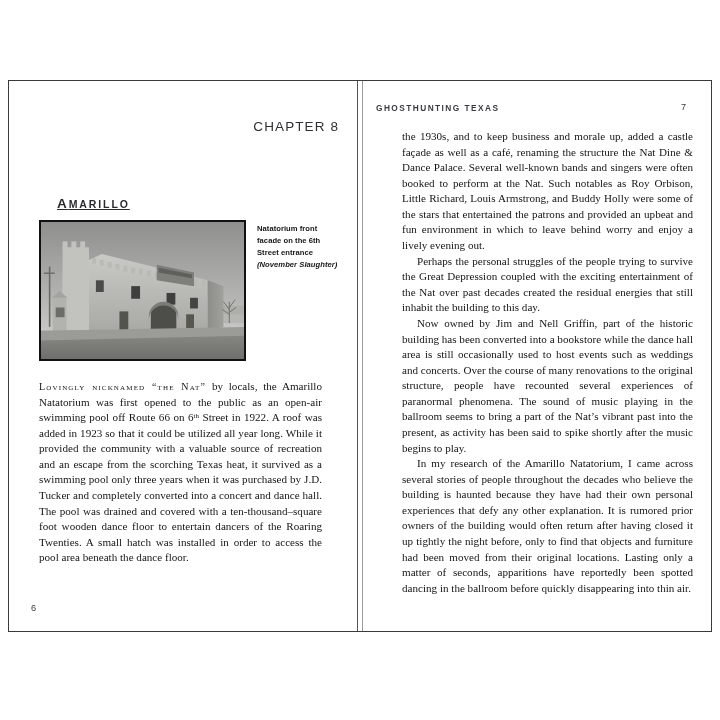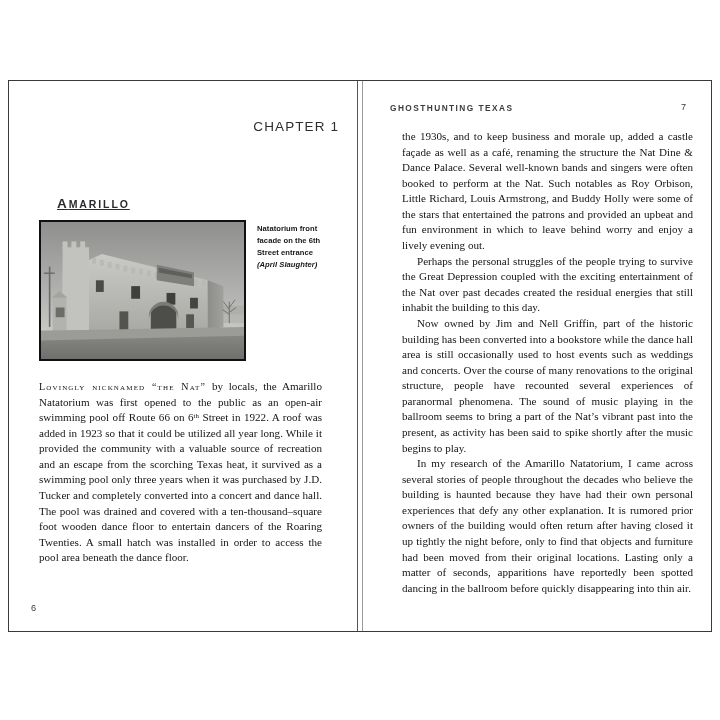--- a/index.html
+++ b/index.html
@@ -152,21 +152,21 @@
   }
   sup {
     font-size: 0.62em;
     vertical-align: 0.42em;
     line-height: 0;
   }
 
   
   .running-head {
     position: absolute;
-    left: 27px;
+    left: 13px;
     top: 22px;
     font-family: "Liberation Sans", "DejaVu Sans", sans-serif;
     font-size: 8.3px;
     font-weight: 600;
     letter-spacing: 1.45px;
     color: #3b3b40;
     text-transform: uppercase;
   }
   .folio {
     position: absolute;
@@ -180,21 +180,21 @@
 </head>
 <body>
 
 <div id="spread">
 
   <div class="gutter-line g1"></div>
   <div class="gutter-line g2"></div>
 
   <div class="page page-left">
 
-    <div class="chapter-label">CHAPTER 1</div>
+    <div class="chapter-label">CHAPTER 8</div>
 
 
     <div class="chapter-subtitle">
       <span class="lead">A</span><span>marillo</span>
     </div>
 
     <div class="photo-frame">
       <svg viewBox="0 0 207 141" preserveAspectRatio="none" aria-hidden="true">
         <defs>
           <linearGradient id="sky" x1="0" y1="0" x2="0" y2="1">
@@ -282,21 +282,21 @@
         <rect x="0" y="112" width="207" height="29" fill="url(#road)"></rect>
         <polygon points="0,112 207,108 207,117 0,122" fill="#9b9b97"></polygon>
         <rect x="0" y="126" width="207" height="2" fill="#7c7c78"></rect>
       </svg>
     </div>
 
     <div class="photo-caption">
       <span>Natatorium front</span>
       <span>facade on the 6th</span>
       <span>Street entrance</span>
-      <span class="credit">(April Slaughter)</span>
+      <span class="credit">(November Slaughter)</span>
     </div>
 
     <div class="column col-left">
       <p>
         <span class="opening-caps">Lovingly nicknamed “the Nat”</span><span> by locals, the Amarillo Natatorium was first opened to the public as an open-air swimming pool off Route 66 on 6</span><sup>th</sup><span> Street in 1922. A roof was added in 1923 so that it could be utilized all year long. While it provided the community with a valuable source of recreation and an escape from the scorching Texas heat, it survived as a swimming pool only three years when it was purchased by J.D. Tucker and completely converted into a concert and dance hall. The pool was drained and covered with a ten-thousand–square foot wooden dance floor to entertain dancers of the Roaring Twenties. A small hatch was installed in order to access the pool area beneath the dance floor.</span>
       </p>
     </div>
 
     <div class="folio folio-left">6</div>
   </div>

